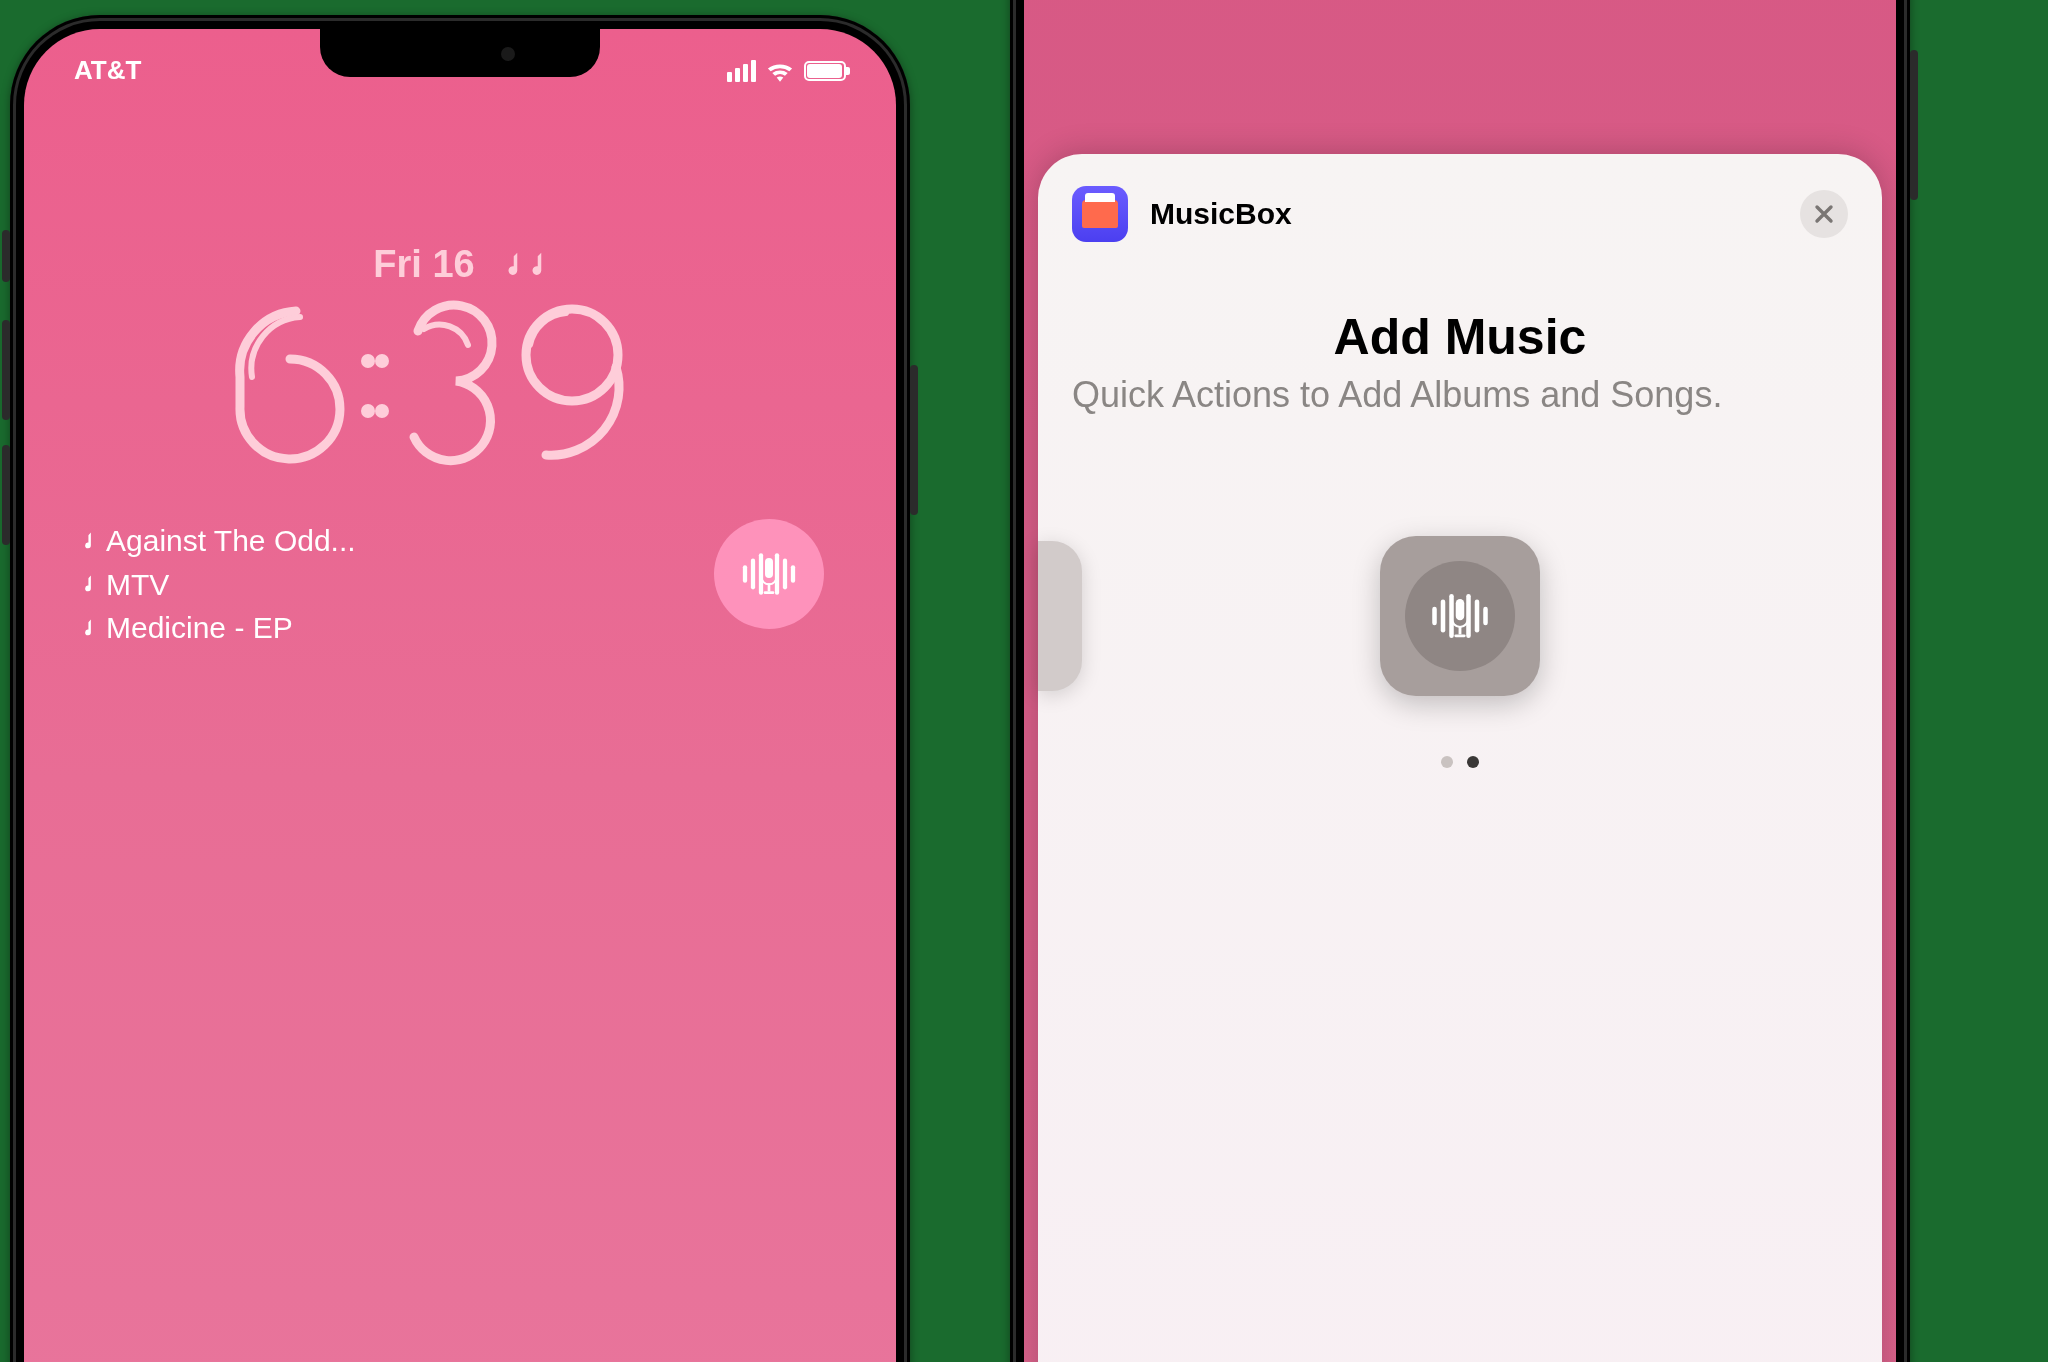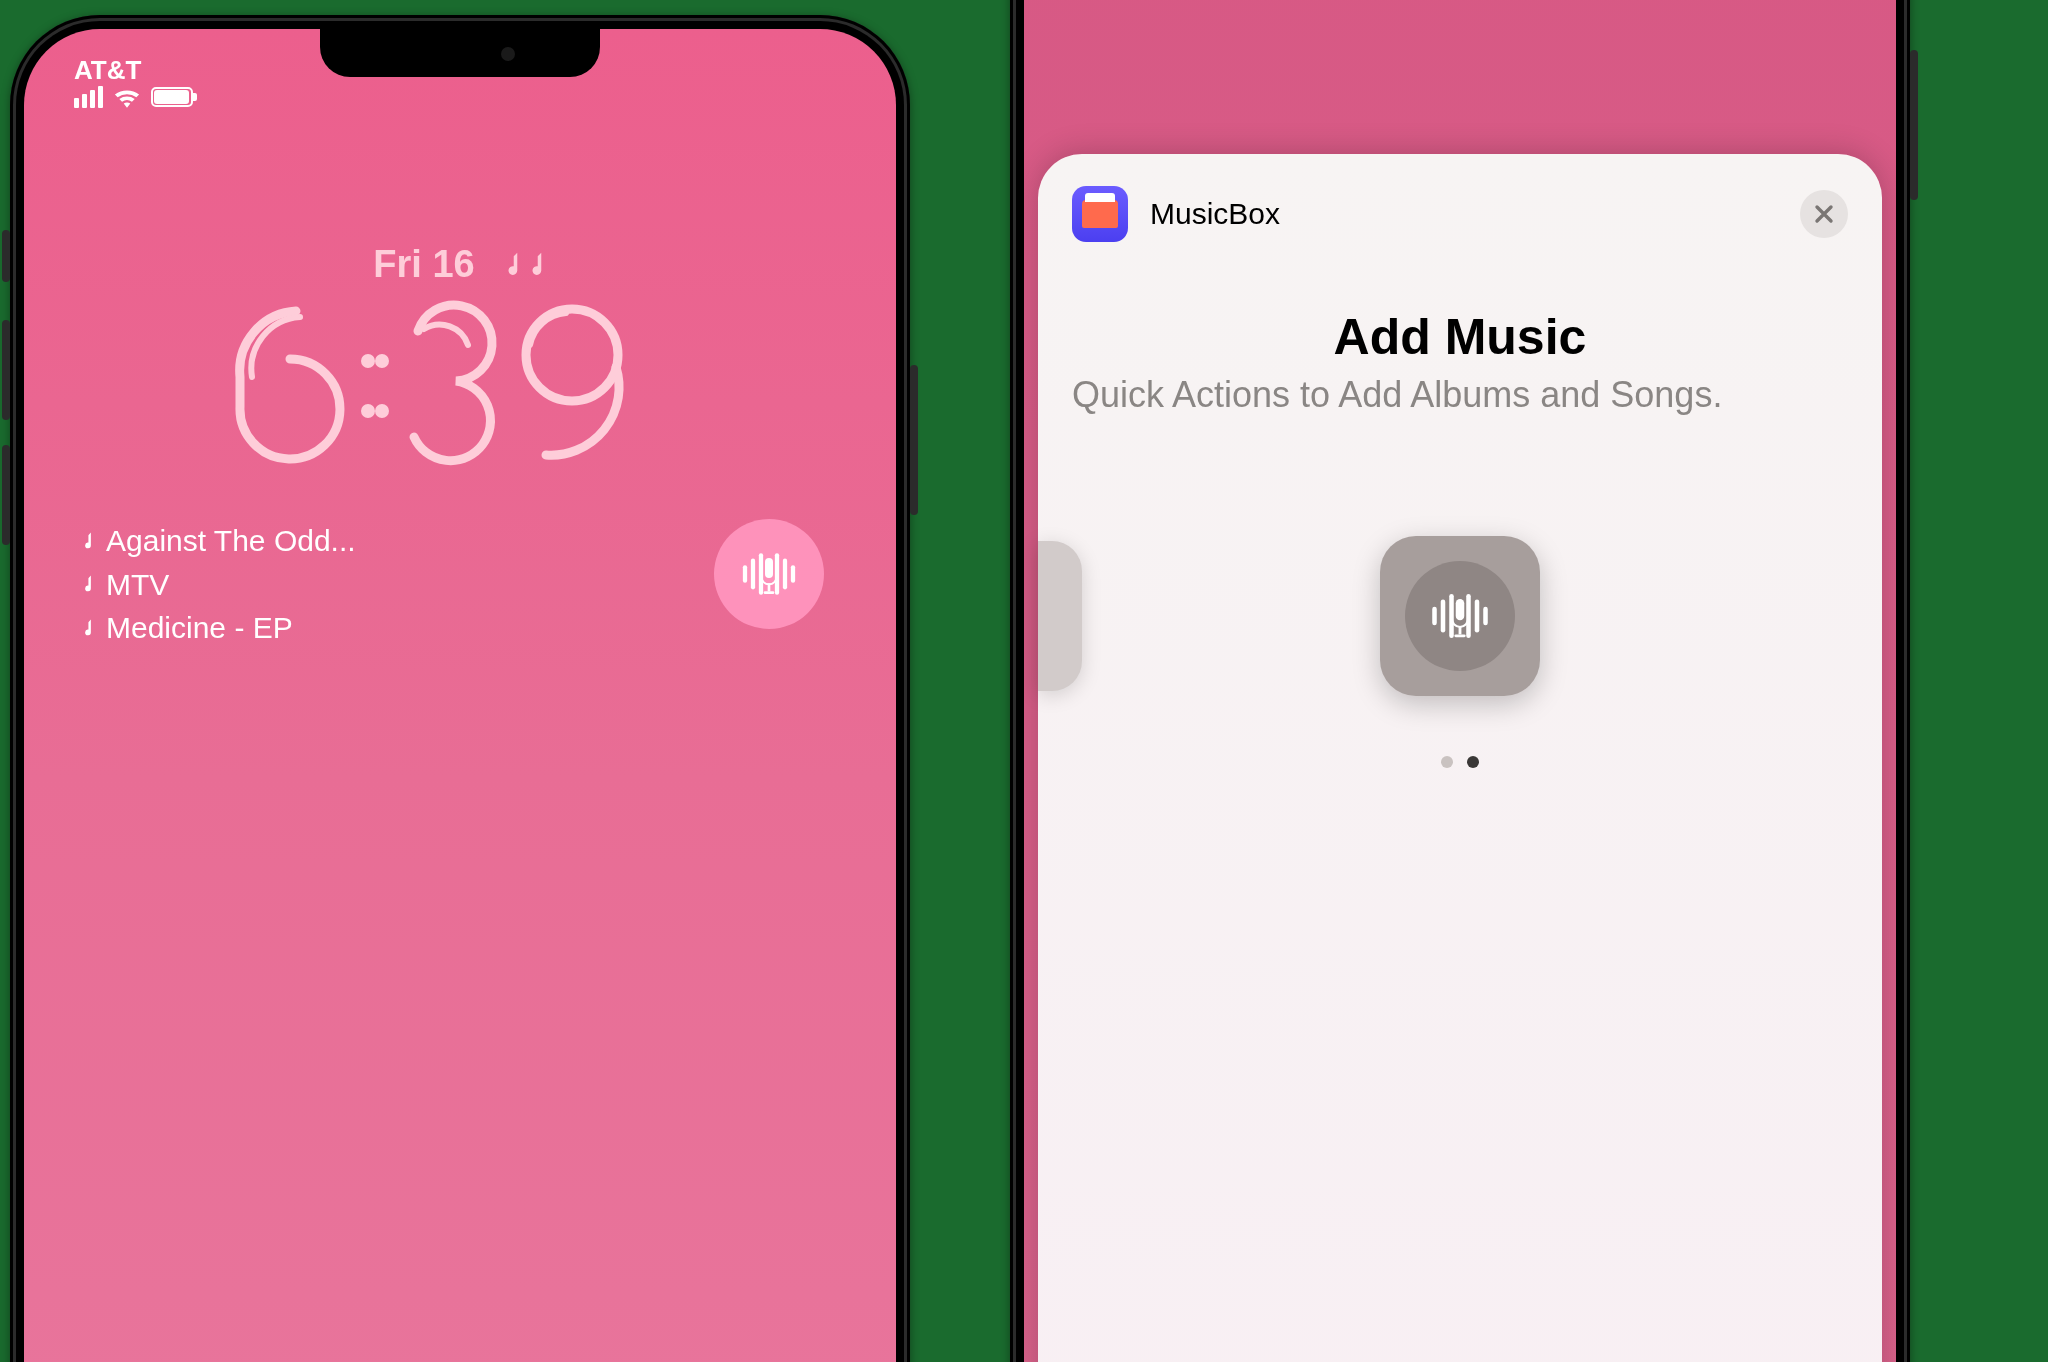--- a/index.html
+++ b/index.html
@@ -70,21 +70,20 @@
     width:100%;height:100%;
     background: linear-gradient(180deg, #ec5f8d 0%, #e86d95 40%, #e87aa0 100%);
   }
   .status-bar{
     position:absolute;
     top:26px;left:0;right:0;
     display:flex;justify-content:space-between;
     padding:0 50px;
     color:#fff;font-weight:600;font-size:26px;
     z-index:40;
-    flex-direction:column;
   }
   .status-right{display:flex;gap:10px;align-items:center;}
   .sig-bars{display:flex;gap:3px;align-items:flex-end;}
   .sig-bars span{width:5px;background:#fff;border-radius:1px;}
   .sig-bars span:nth-child(1){height:10px}
   .sig-bars span:nth-child(2){height:14px}
   .sig-bars span:nth-child(3){height:18px}
   .sig-bars span:nth-child(4){height:22px}
   .wifi-ic{width:28px;height:22px;position:relative;}
   .wifi-ic svg{width:100%;height:100%;}
@@ -144,21 +143,21 @@
     position:relative;
   }
   .app-icon .box{
     width:36px;height:28px;background:#ff6a4d;border-radius:4px 4px 2px 2px;
     position:relative;
   }
   .app-icon .box::before{
     content:"";position:absolute;top:-7px;left:3px;right:3px;height:9px;
     background:#fff;border-radius:3px 3px 0 0;
   }
-  .app-name{font-size:30px;font-weight:400;color:#000;}
+  .app-name{font-size:30px;font-weight:700;color:#000;}
   .close-b{
     width:48px;height:48px;border-radius:24px;background:#e6e2e1;
     display:flex;align-items:center;justify-content:center;
     color:#7a7674;font-size:28px;
   }
 
   .sheet-title{margin-top:66px;text-align:center;font-size:50px;font-weight:800;color:#000;}
   .sheet-sub{margin-top:8px;text-align:left;font-size:36px;color:#8a8684;}
 
   .wprev-wrap{margin-top:120px;display:flex;align-items:center;justify-content:center;position:relative;}

